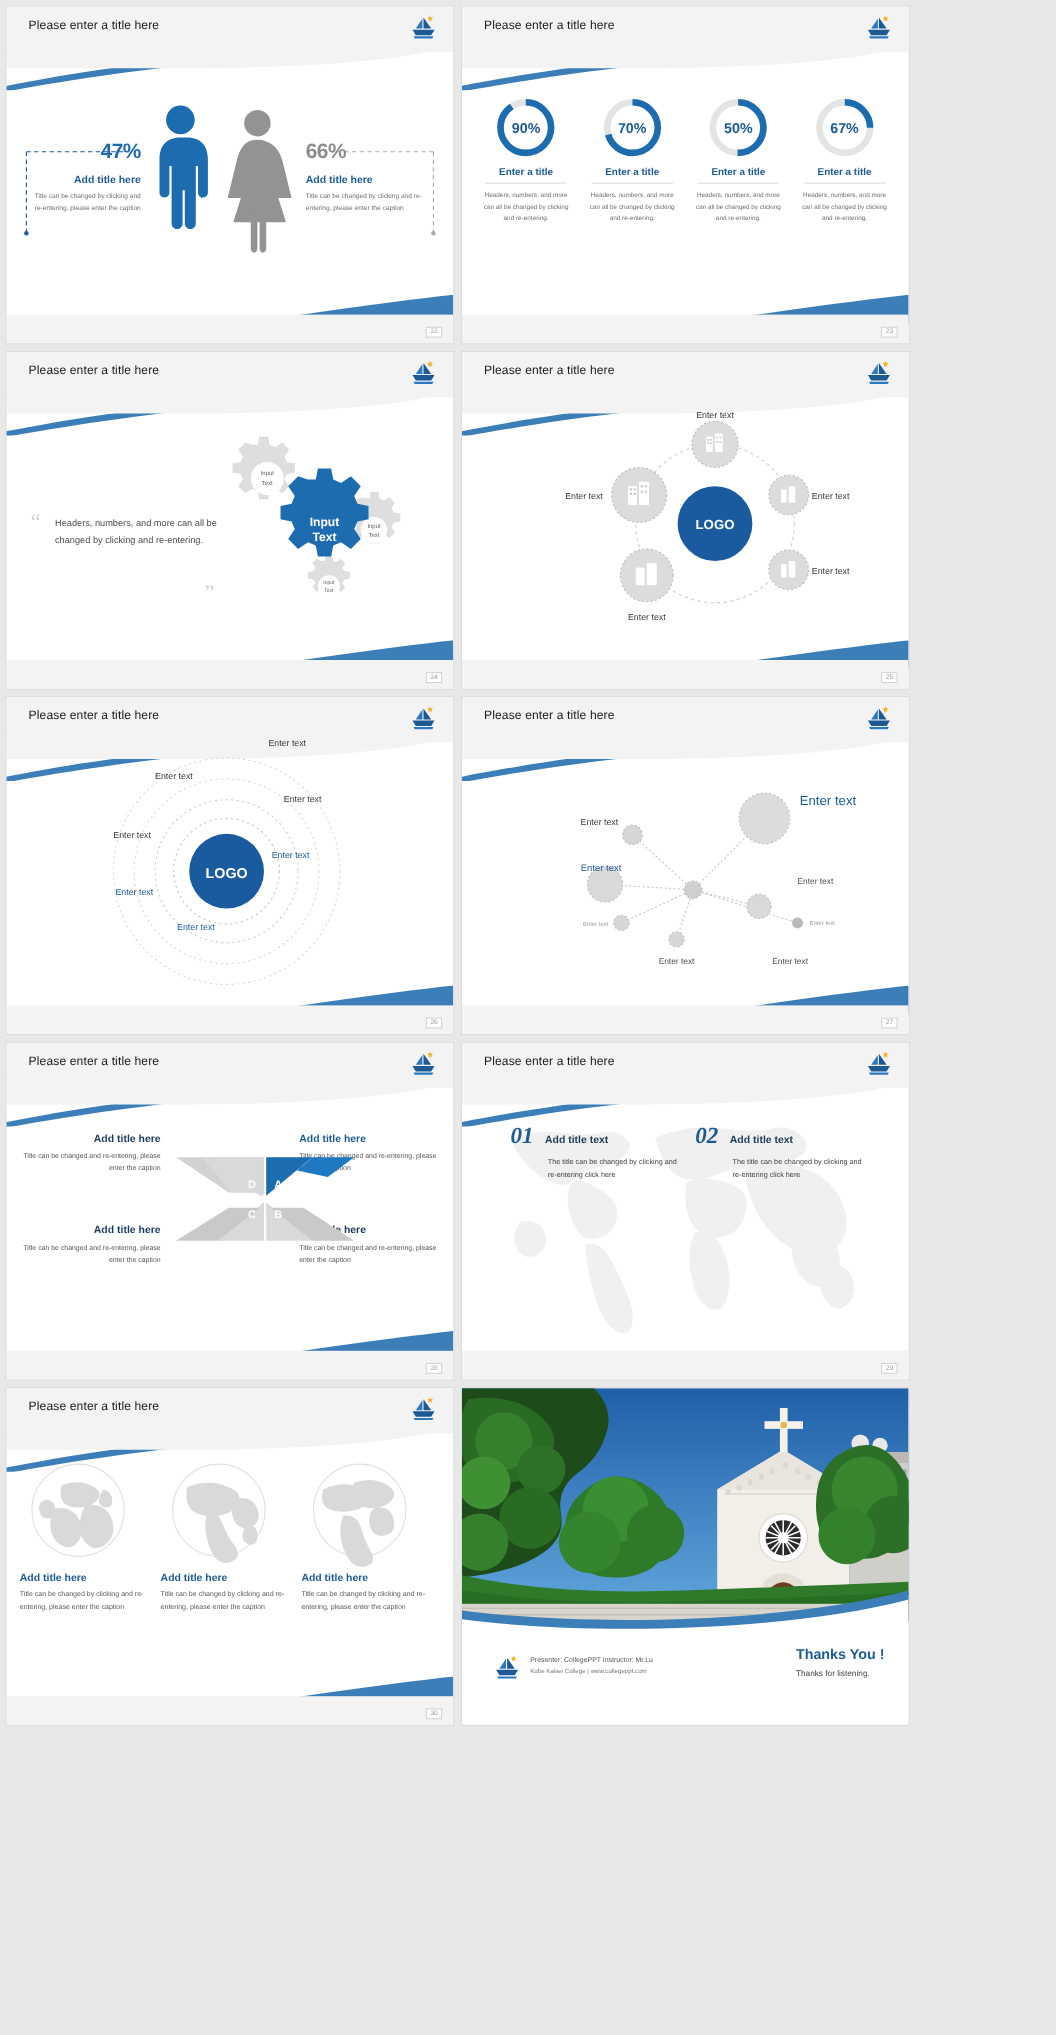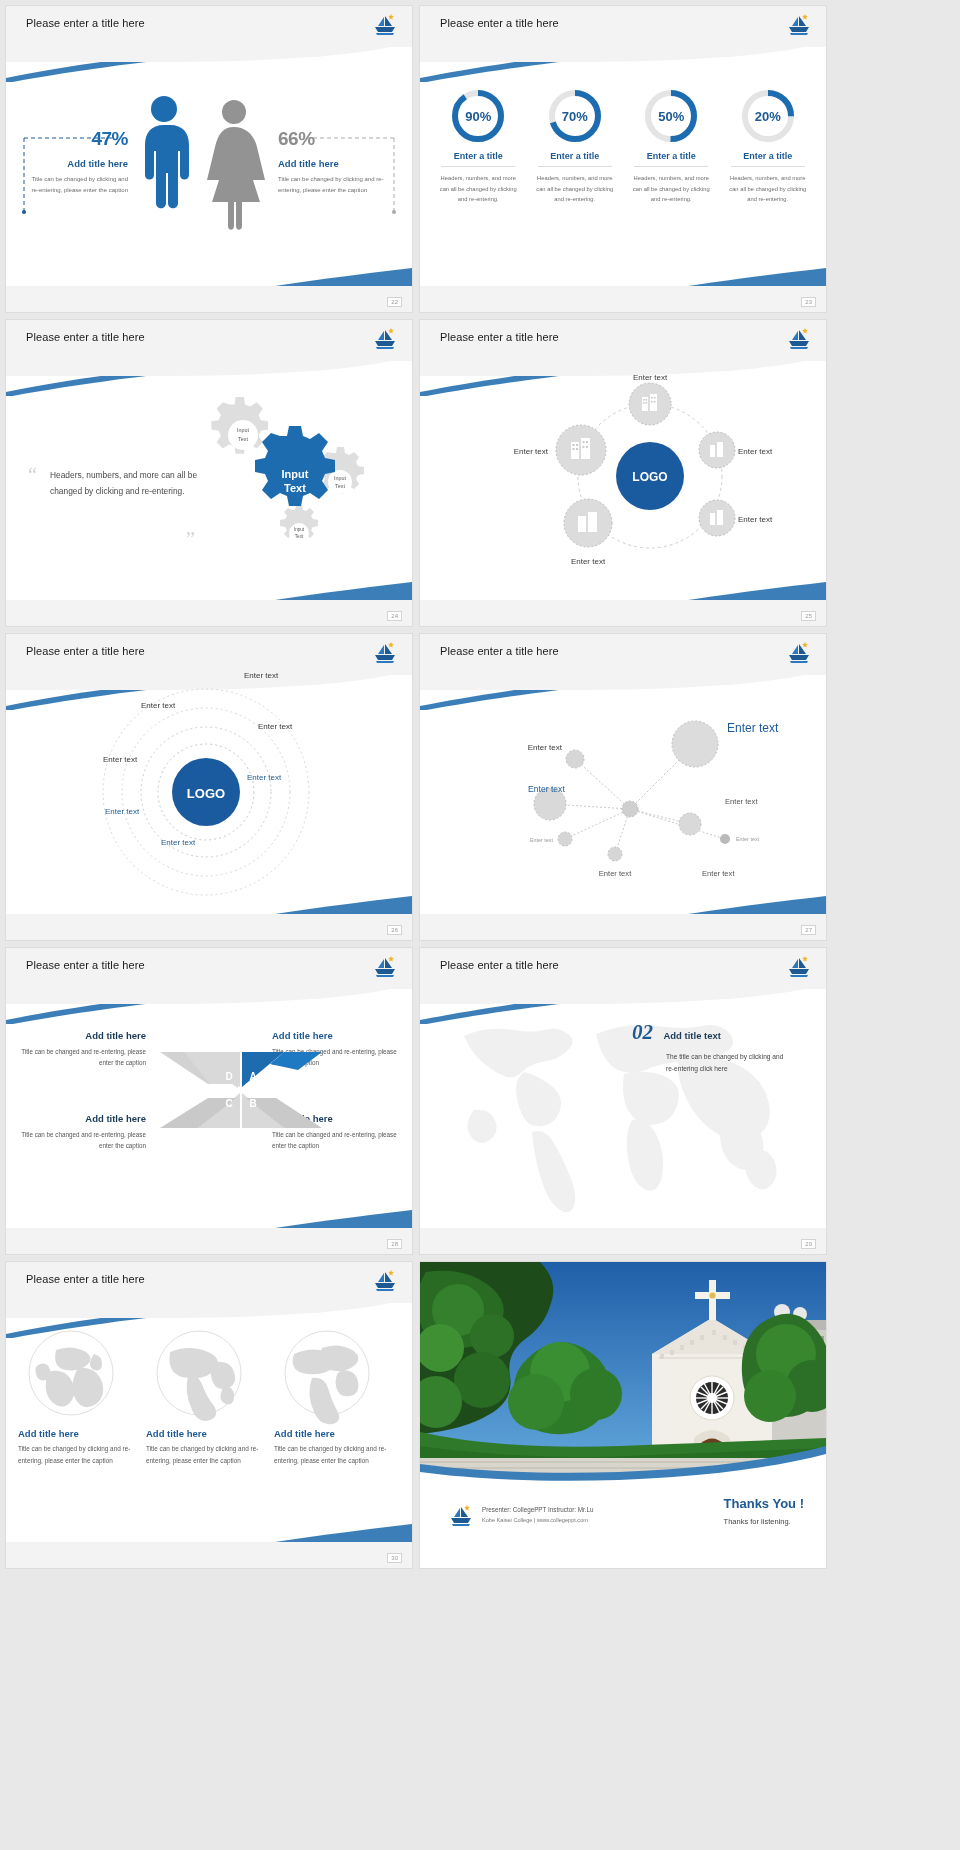--- a/index.html
+++ b/index.html
@@ -233,21 +233,21 @@
           <div class="donut-title">Enter a title</div>
           <div class="donut-rule"></div>
           <div class="donut-desc">Headers, numbers, and more can all be changed by clicking and re-entering.</div>
         </div>
         <div class="donut-col">
           <div class="donut">
             <svg width="56" height="56" viewBox="0 0 56 56">
               <circle cx="28" cy="28" r="23" fill="none" stroke="#e4e4e4" stroke-width="6"></circle>
               <circle cx="28" cy="28" r="23" fill="none" stroke="#1d6cb0" stroke-width="6" stroke-dasharray="36.1 238.4" transform="rotate(-90 28 28)"></circle>
             </svg>
-            <div class="val">20%</div>
+            <div class="val">67%</div>
           </div>
           <div class="donut-title">Enter a title</div>
           <div class="donut-rule"></div>
           <div class="donut-desc">Headers, numbers, and more can all be changed by clicking and re-entering.</div>
         </div>
       </div>
     </div>
     <div class="swoosh-b">
       <svg width="190" height="28" viewBox="0 0 190 28">
           <path d="M190 0 C120 8 50 18 0 26 L190 26 Z" fill="#3c7fb8"></path>
@@ -579,20 +579,25 @@
           <path d="M104 132 q12-4 20 8 10 16 18 36 8 20 4 30 -4 10 -14 4 -12-8 -18-28 -8-24 -10-50z"></path>
           <path d="M168 34 q30-12 62-8 26 4 44 0 18-4 28 8 8 10 -4 18 -16 10 -40 10 -24 0 -40 8 -14 6 -28 0 -16-8 -22-36z"></path>
           <path d="M196 74 q26-6 44 4 14 8 10 24 -4 18 -20 22 -16 4 -26-8 -12-14 -8-42z"></path>
           <path d="M204 120 q16-2 24 14 10 20 6 42 -4 18 -16 14 -14-6 -18-32 -4-24 4-38z"></path>
           <path d="M250 60 q34-8 62 6 22 12 28 34 6 22 -8 34 -14 12 -34 4 -24-10 -38-36 -12-24 -10-42z"></path>
           <path d="M300 110 q20 2 30 18 10 18 2 32 -8 14 -22 8 -16-8 -18-30 -2-20 8-28z"></path>
           <path d="M326 150 q14-2 20 10 6 14 -2 24 -8 10 -18 2 -10-10 -8-22 2-10 8-14z"></path>
           <path d="M46 110 q14-2 20 8 6 12 -2 20 -10 10 -20 0 -10-12 2-28z"></path>
         </g>
       </svg>
+      <div style="position:absolute;left:44px;top:72px;width:160px">
+        <span class="num">01</span>
+        <span class="num-title" style="margin-left:6px">Add title text</span>
+        <div class="num-cap" style="margin-top:6px;margin-left:34px">The title can be changed by clicking and re-entering click here</div>
+      </div>
       <div style="position:absolute;left:212px;top:72px;width:160px">
         <span class="num">02</span>
         <span class="num-title" style="margin-left:6px">Add title text</span>
         <div class="num-cap" style="margin-top:6px;margin-left:34px">The title can be changed by clicking and re-entering click here</div>
       </div>
     </div>
     <div class="footbar"></div>
     <div class="pagenum">29</div>
   </div>
 

